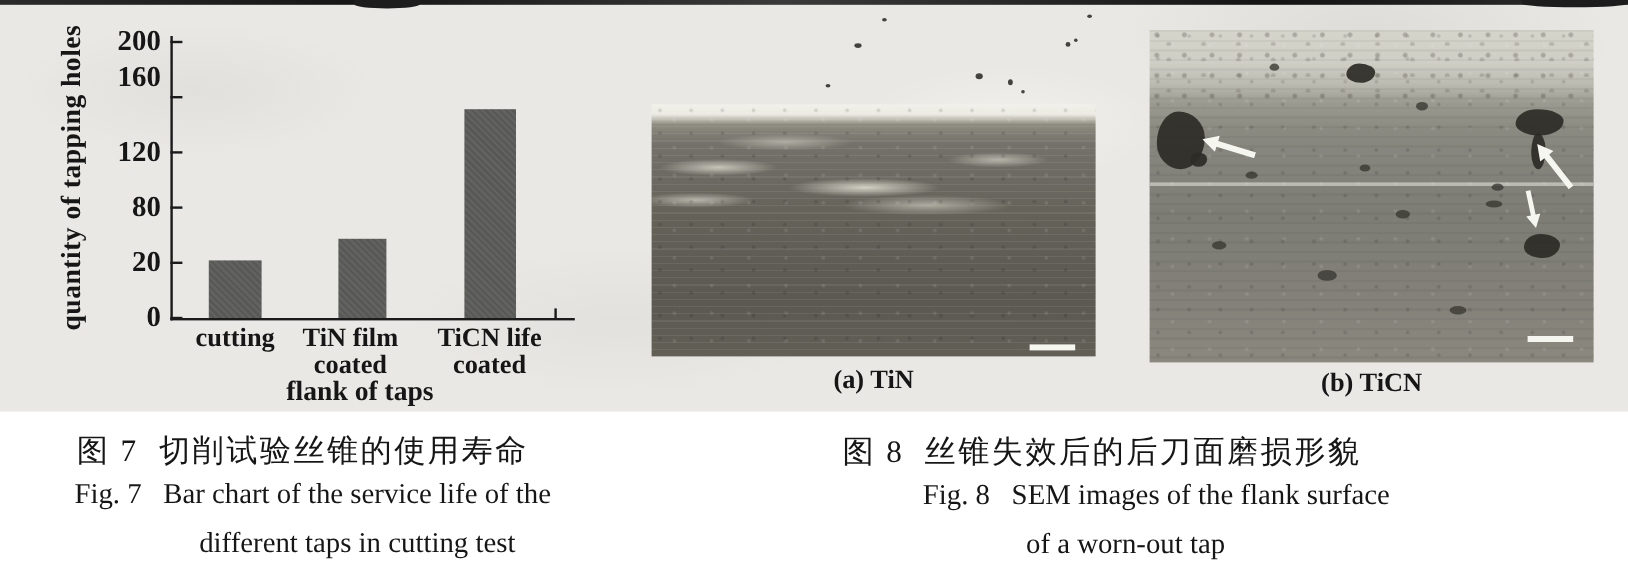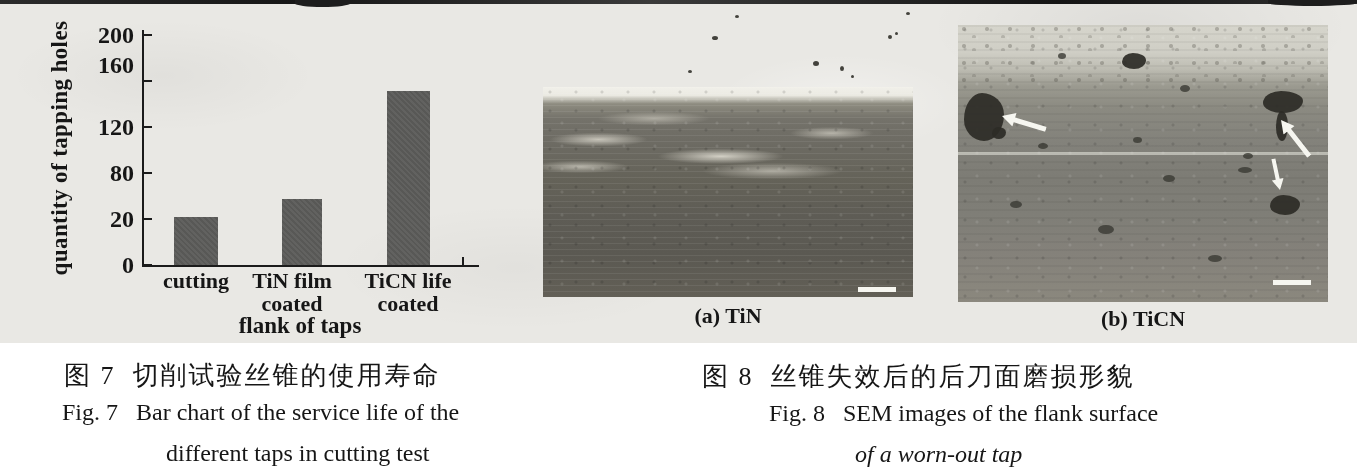--- a/index.html
+++ b/index.html
@@ -72,21 +72,21 @@
 
   
   .cap-line{position:absolute;white-space:pre;}
   .zh{font-size:26px;letter-spacing:2px;}
   .en{font-size:24px;}
   #f7-zh{left:64px;top:358px;}
   #f7-en1{left:62px;top:399px;}
   #f7-en2{left:132px;top:440px;margin-left:34px;}
   #f8-zh{left:702px;top:359px;}
   #f8-en1{left:769px;top:400px;}
-  #f8-en2{left:855px;top:441px;font-style:italic;}
+  #f8-en2{left:855px;top:441px;}
 </style>
 </head>
 <body>
 
 <div id="app">
 
   <div class="scan-bg"></div>
   <div class="top-edge"></div>
   <div class="top-blob" style="left:295px;top:0;width:55px;height:7px;"></div>
   <div class="top-blob" style="left:1268px;top:0;width:89px;height:6px;"></div>

